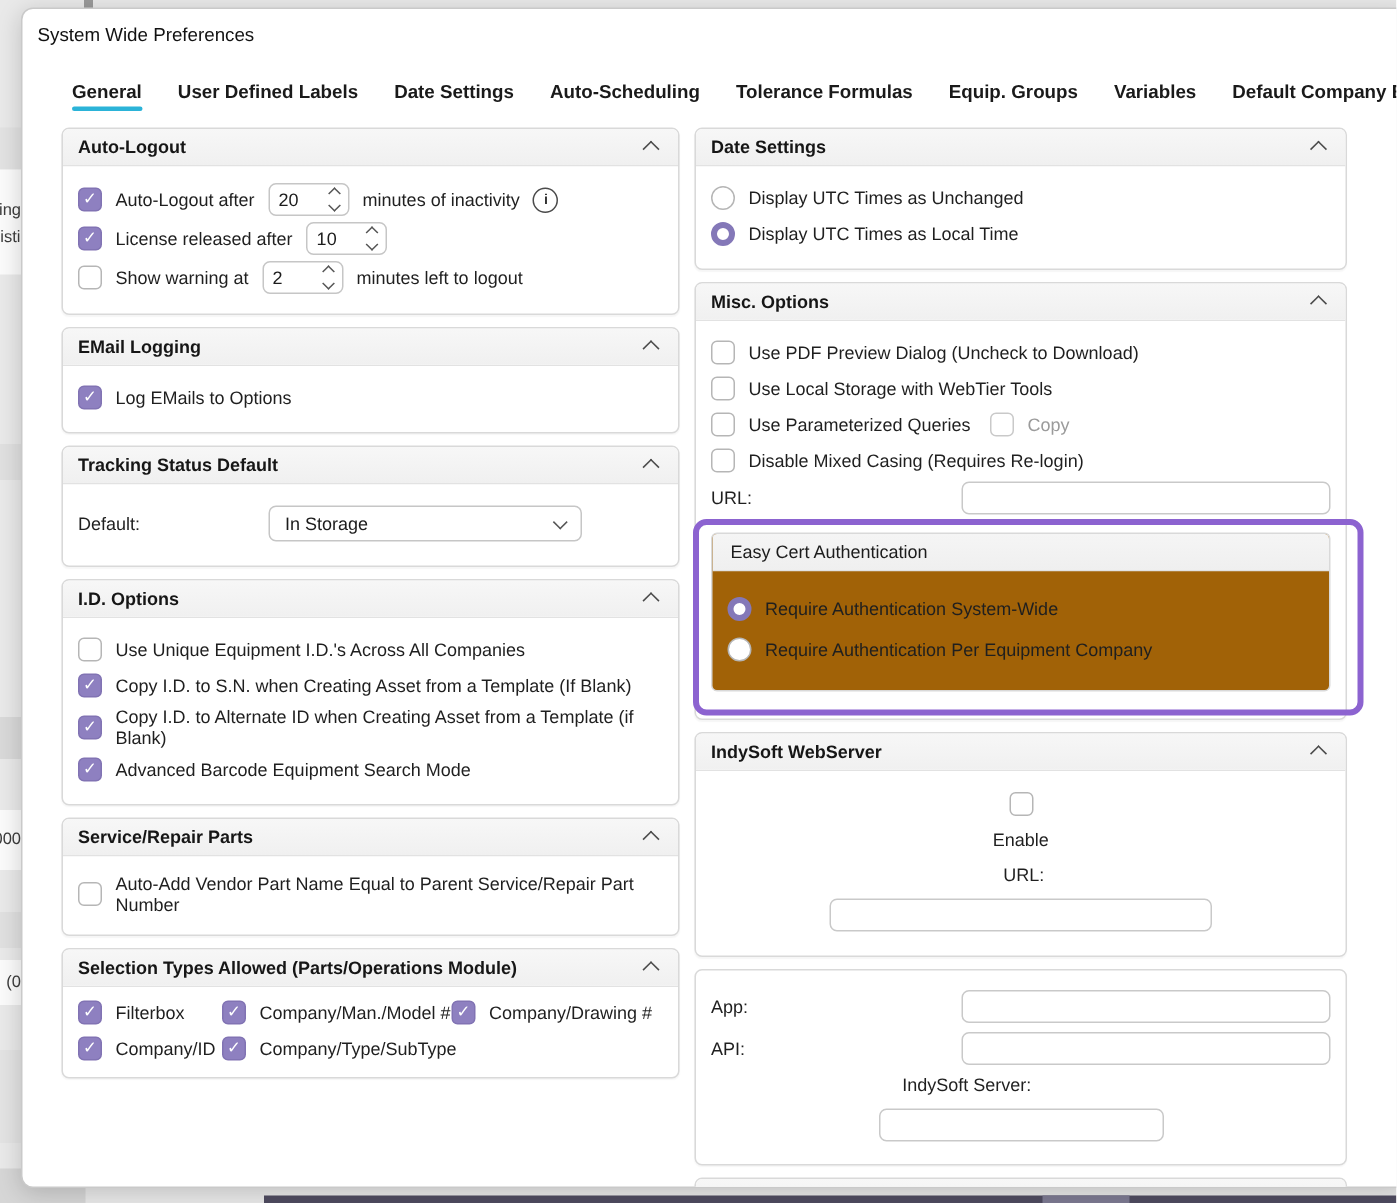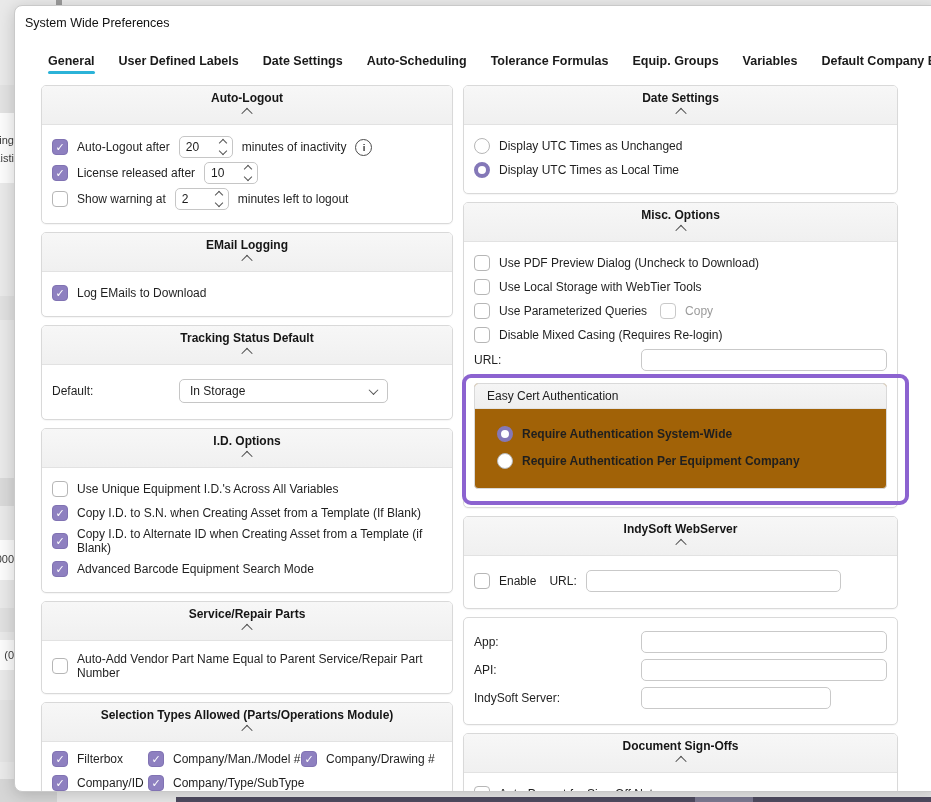--- a/index.html
+++ b/index.html
@@ -25,23 +25,23 @@
   .tab{font-weight:600;font-size:12.5px;color:#1a1a1a;padding-bottom:6px;position:relative;cursor:default;}
   .tab.active::after{content:"";position:absolute;left:0;right:0;bottom:0;height:3px;border-radius:2px;
     background:var(--tab-underline,#2bb3d8);}
 
   .content{display:flex;gap:10px;margin:11px 0 0 26px;align-items:flex-start;}
   .col-left{width:412px;flex:none;}
   .col-right{width:435px;flex:none;}
 
   .sec{border:1px solid #d9d9d9;border-radius:5px;background:#fff;margin-bottom:8px;
     box-shadow:0 1px 1px rgba(0,0,0,.04);}
-  .sec-h{display:flex;justify-content:space-between;align-items:center;padding:5px 10px;
+  .sec-h{display:flex;justify-content:space-between;align-items:flex-end;padding:5px 10px;
     background:linear-gradient(#f7f7f7,#f0f0f0);border-bottom:1px solid #e2e2e2;
-    border-radius:4px 4px 0 0;flex-direction:column;}
+    border-radius:4px 4px 0 0;}
   .sec-t{font-weight:700;font-size:12px;color:#161616;}
   .collapse{width:16px;height:14px;display:flex;align-items:center;justify-content:center;cursor:pointer;}
   .chev{display:inline-block;width:7px;height:7px;border-left:1.6px solid #4a4a4a;border-top:1.6px solid #4a4a4a;}
   .chev.up{transform:rotate(45deg) translate(1px,1px);}
   .chev.down{transform:rotate(225deg) translate(1px,1px);}
   .sec-b{padding:7px 10px 9px 10px;}
 
   .row{display:flex;align-items:center;gap:9px;margin:4px 0;min-height:20px;}
   .lbl{color:#1f1f1f;}
   .lbl.dim{color:#9b9b9b;}
@@ -80,21 +80,21 @@
 
   .sel-grid{display:grid;grid-template-columns:96px 153px auto;row-gap:4px;}
   .g-c1{grid-column:1;} .g-c2{grid-column:2;} .g-c3{grid-column:3;}
   .cell{display:flex;align-items:center;gap:9px;min-height:20px;}
 
   .cert-wrap{position:relative;margin-top:12px;}
   .subsec{border:1px solid #d9d9d9;border-radius:4px;background:#a16207;position:relative;z-index:1;}
   .subsec-h{padding:5px 12px;background:linear-gradient(#f5f5f5,#efefef);border-bottom:1px solid #e2e2e2;
     border-radius:3px 3px 0 0;font-weight:400;color:#1c1c1c;}
   .subsec-b{padding:8px 10px 10px 10px;}
-  .subsec-b .row{margin:7px 12px;font-weight:bold;}
+  .subsec-b .row{margin:7px 0;}
   .cert-highlight{position:absolute;inset:-9px -22px -16px -12px;border:4px solid var(--highlight-purple,#8c63d0);
     border-radius:9px;pointer-events:none;z-index:3;}
 </style>
 </head>
 <body>
 
 <div class="screen">
 
   <div class="bg-band" style="top:85px;height:28px;background:#e2e2e2;"></div>
   <div class="bg-band" style="top:113px;height:70px;background:#fbfbfb;"></div>
@@ -188,21 +188,21 @@
             <span class="sec-t">EMail Logging</span>
             <span class="collapse">
                 <i class="chev up"></i>
               </span>
           </div>
           <div class="sec-b">
             <div class="row">
               <span class="cb checked">
                   <span class="tick">✓</span>
                 </span>
-              <span class="lbl">Log EMails to Download</span>
+              <span class="lbl">Log EMails to Options</span>
             </div>
           </div>
         </div>
 
         <div class="sec">
           <div class="sec-h">
             <span class="sec-t">Tracking Status Default</span>
             <span class="collapse">
                 <i class="chev up"></i>
               </span>
@@ -222,21 +222,21 @@
         <div class="sec">
           <div class="sec-h">
             <span class="sec-t">I.D. Options</span>
             <span class="collapse">
                 <i class="chev up"></i>
               </span>
           </div>
           <div class="sec-b">
             <div class="row">
               <span class="cb"></span>
-              <span class="lbl">Use Unique Equipment I.D.'s Across All Variables</span>
+              <span class="lbl">Use Unique Equipment I.D.'s Across All Companies</span>
             </div>
             <div class="row">
               <span class="cb checked">
                   <span class="tick">✓</span>
                 </span>
               <span class="lbl">Copy I.D. to S.N. when Creating Asset from a Template (If Blank)</span>
             </div>
             <div class="row">
               <span class="cb checked">
                   <span class="tick">✓</span>
@@ -385,40 +385,40 @@
         </div>
 
         <div class="sec">
           <div class="sec-h">
             <span class="sec-t">IndySoft WebServer</span>
             <span class="collapse">
                 <i class="chev up"></i>
               </span>
           </div>
           <div class="sec-b">
-            <div class="row" style="margin:7px 0;">
+            <div class="row" style="margin:7px 0;flex-direction:column;">
               <span class="cb"></span>
               <span class="lbl">Enable</span>
               <span class="lbl" style="margin-left:4px;">URL:</span>
               <input class="tinput w255" value="" style="">
             </div>
           </div>
         </div>
 
         <div class="sec">
           <div class="sec-b">
             <div class="row" style="margin:6px 0;">
               <span class="lbl flabel2">App:</span>
               <input class="tinput w256" value="" style="">
             </div>
             <div class="row" style="margin:6px 0;">
               <span class="lbl flabel2">API:</span>
               <input class="tinput w256" value="" style="">
             </div>
-            <div class="row" style="margin:6px 0;">
+            <div class="row" style="margin:6px 0;flex-direction:column;">
               <span class="lbl flabel2">IndySoft Server:</span>
               <input class="tinput w190" value="" style="">
             </div>
           </div>
         </div>
 
         <div class="sec">
           <div class="sec-h">
             <span class="sec-t">Document Sign-Offs</span>
             <span class="collapse">

